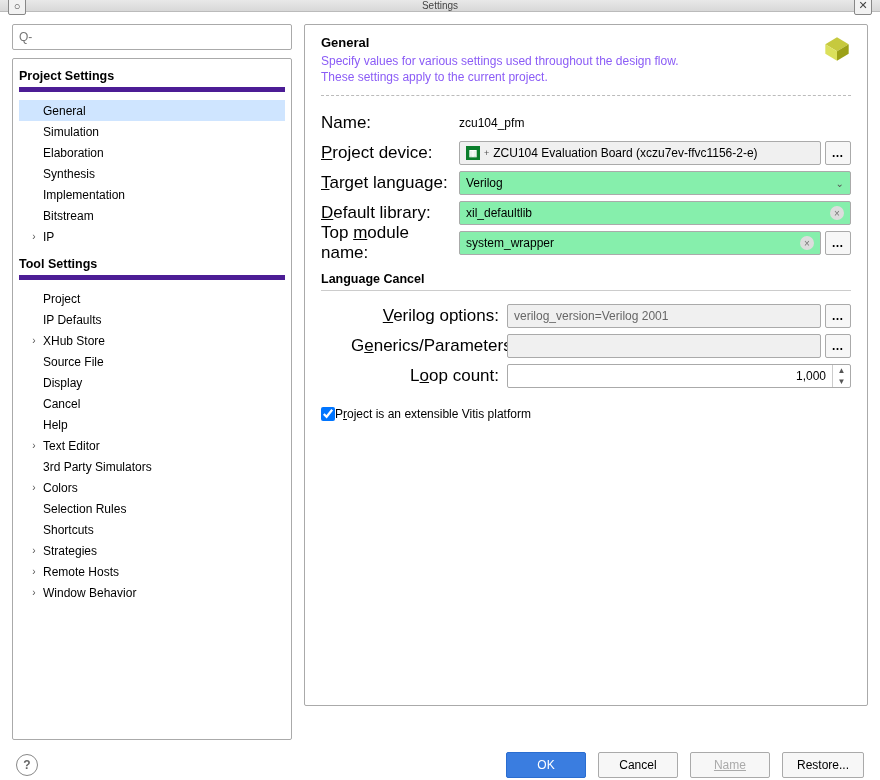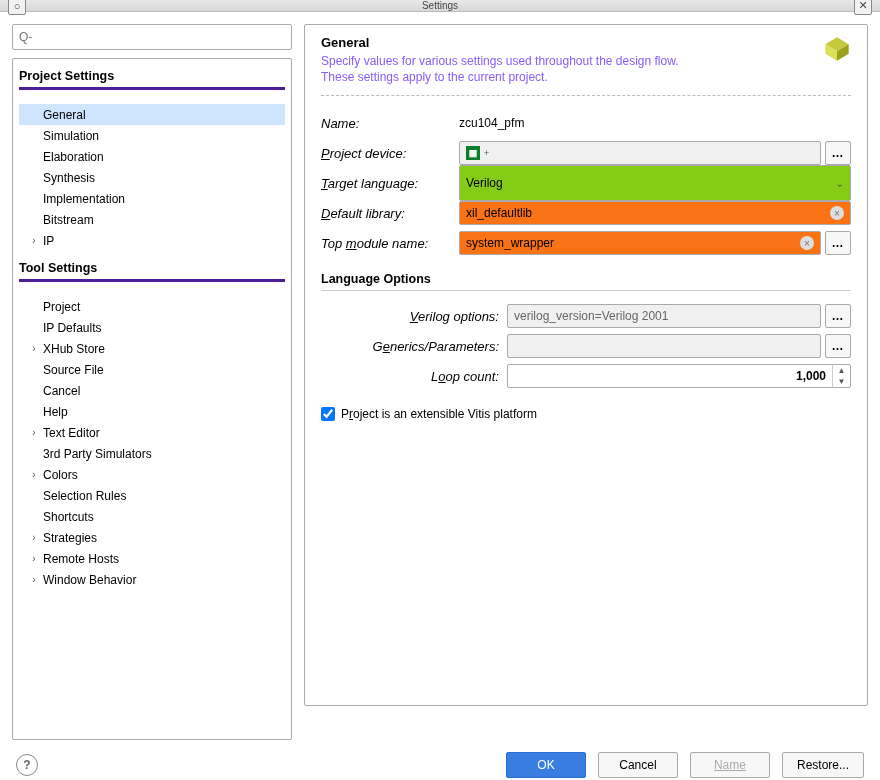--- a/index.html
+++ b/index.html
@@ -6,52 +6,52 @@
 body { background: #fff; width: 880px; height: 780px; overflow: hidden; font-size: 12px; color: #000; display: flex; flex-direction: column; }
 .titlebar { height: 26px; background: linear-gradient(#e8e8e8,#d8d8d8); display: flex; align-items: center; border-bottom: 1px solid #bbb; position: relative; }
 .titlebar .title { flex: 1; text-align: center; color: #444; font-size: 10px; }
 .tb-btn { width: 18px; height: 18px; border: 1px solid #888; border-radius: 2px; display: flex; align-items: center; justify-content: center; background: #f2f2f2; margin: 0 4px; font-size: 11px; color:#444; }
 .tb-left { position: absolute; left: 4px; display: flex; }
 .tb-right { position: absolute; right: 4px; display: flex; }
 .content { flex: 1; display: flex; padding: 12px; gap: 12px; }
 .search-wrap { margin-bottom: 8px; }
 .search { width: 100%; height: 26px; border: 1px solid #aaa; border-radius: 2px; padding: 2px 6px; font-size: 12px; }
 .left-panel { width: 280px; height: 682px; border: 1px solid #aaa; border-radius: 2px; display: flex; flex-direction: column; padding: 6px 6px 10px 6px; }
-.section-title { font-weight: bold; font-size: 12.5px; padding: 4px 0; border-bottom: 3px solid #4c1d95; margin-bottom: 14px; }
+.section-title { font-weight: bold; font-size: 12.5px; padding: 4px 0; border-bottom: 5px solid #4c1d95; margin-bottom: 8px; }
 .tree { list-style: none; }
 .tree li { display: flex; align-items: center; height: 21px; padding-left: 6px; cursor: pointer; }
 .tree li .indent { width: 18px; display: inline-flex; justify-content: center; color: #555; font-size: 10px; }
 .tree li.selected { background: #cfe5ff; }
 .right-panel { flex: 1; height: 682px; border: 1px solid #aaa; border-radius: 2px; padding: 10px 16px 10px 16px; position: relative; }
 .header-row { display: flex; align-items: flex-start; }
 .header-row .txts { flex: 1; }
 .header-row h2 { font-size: 13px; font-weight: bold; margin-bottom: 3px; }
 .header-row .desc { font-size: 12px; color: #8b5cf6; line-height: 1.35; }
 .logo { width: 28px; height: 28px; margin-left: 8px; }
 .dashed-hr { border: none; border-top: 1px dashed #bbb; margin: 10px 0 12px 0; }
 .form-row { display: flex; align-items: center; height: 30px; gap: 8px; }
-.form-row .lbl { width: 130px; font-size: 13px; font-style: italic; }
+.form-row .lbl { width: 130px; font-size: 17px; }
 .form-row .val { flex: 1; display: flex; align-items: center; gap: 4px; }
 .u { text-decoration: underline; }
-.text-input { flex: 1; height: 24px; border: 1px solid #aaa; border-radius: 2px; padding: 2px 6px; font-size: 12px; background: #f97316; display:flex; align-items:center; }
+.text-input { flex: 1; height: 24px; border: 1px solid #aaa; border-radius: 2px; padding: 2px 6px; font-size: 12px; background: #86efac; display:flex; align-items:center; }
 .text-input.readonly { background: #f0f0f0; color:#666; }
 .text-input .clearx { margin-left:auto; width:14px; height:14px; border-radius:50%; background:#ddd; display:flex; align-items:center; justify-content:center; font-size:10px; color:#777; cursor:pointer; }
 .chip { display:inline-flex; align-items:center; justify-content:center; width:14px; height:14px; background:#0a7d2b; color:#fff; font-size:9px; font-weight:bold; margin-right:4px; }
 .ellipsis-btn { width: 26px; height: 24px; border: 1px solid #aaa; border-radius: 2px; background: #f7f7f7; display:flex; align-items:center; justify-content:center; cursor:pointer; font-weight: bold; letter-spacing: 1px; font-size:12px; }
-.dropdown { flex:1; height:36px; border:1px solid #aaa; border-radius:2px; background:#84cc16; padding:2px 6px; display:flex; align-items:center; cursor:pointer; }
+.dropdown { flex:1; height:24px; border:1px solid #aaa; border-radius:2px; background:#86efac; padding:2px 6px; display:flex; align-items:center; cursor:pointer; }
 .dropdown .dd-arrow { margin-left:auto; font-size:10px; color:#555; }
 .lang-header { font-weight: bold; font-size: 12.5px; margin: 14px 0 4px 0; }
 .lang-hr { border:none; border-top:1px solid #ccc; margin-bottom: 10px; }
 .lang-rows { padding-left: 30px; }
 .lang-rows .form-row .lbl { width: 148px; text-align: right; }
 .spin { flex:1; height:24px; border:1px solid #aaa; border-radius:2px; background:#fff; display:flex; align-items:center; }
-.spin .num { flex:1; text-align:right; padding-right:6px;font-weight:bold; }
+.spin .num { flex:1; text-align:right; padding-right:6px; }
 .spin .arrows { width:18px; display:flex; flex-direction:column; border-left:1px solid #ccc; }
 .spin .arrows div { height:11px; display:flex; align-items:center; justify-content:center; font-size:8px; color:#555; cursor:pointer; }
-.checkbox-row { display:flex; align-items:center; gap:6px; margin-top:16px; }
+.checkbox-row { display:flex; align-items:center; gap:0; margin-top:16px; }
 .checkbox-row input { width:14px; height:14px; }
 .button-bar { height: 42px; display:flex; align-items:center; padding: 0 16px 10px 16px; gap: 12px; }
 .button-bar .spacer { flex:1; }
 .help-btn { width:22px; height:22px; border:1.5px solid #888; border-radius:50%; display:flex; align-items:center; justify-content:center; color:#666; font-weight:bold; cursor:pointer; background:#fff; }
 .btn { min-width: 80px; height: 26px; border:1px solid #aaa; border-radius:2px; background:#f7f7f7; cursor:pointer; padding:0 14px; font-size:12px; }
 .btn.primary { background:#3a7de0; color:#fff; border-color:#2a6dd0; }
 .btn:disabled { color:#aaa; cursor:default; }
 </style>
 </head>
 <body>
@@ -116,20 +116,24 @@
           <li>
             <span class="indent">›</span>
             <span>XHub Store</span>
           </li>
           <li>
             <span class="indent"></span>
             <span>Source File</span>
           </li>
           <li>
             <span class="indent"></span>
+            <span>Display</span>
+          </li>
+          <li>
+            <span class="indent"></span>
             <span>Cancel</span>
           </li>
           <li>
             <span class="indent"></span>
             <span>Help</span>
           </li>
           <li>
             <span class="indent">›</span>
             <span>Text Editor</span>
           </li>
@@ -188,20 +192,21 @@
           <span>zcu104_pfm</span>
         </div>
     </div>
 
     <div class="form-row">
       <div class="lbl"><span class="u">P</span><span>roject device:</span></div>
       <div class="val">
         <div class="text-input" style="background:#f0f0f0;">
           <span class="chip">▦</span>
           <span style="font-size:9px;color:#555;margin-right:4px;">+</span>
+          <span>ZCU104 Evaluation Board (xczu7ev-ffvc1156-2-e)</span>
         </div>
         <div class="ellipsis-btn">…</div>
       </div>
     </div>
 
     <div class="form-row">
       <div class="lbl"><span class="u">T</span><span>arget language:</span></div>
       <div class="val">
         <div class="dropdown">
           <span>Verilog</span>
@@ -224,21 +229,21 @@
       <div class="lbl"><span>Top </span><span class="u">m</span><span>odule name:</span></div>
       <div class="val">
         <div class="text-input">
           <span>system_wrapper</span>
           <span class="clearx">×</span>
         </div>
         <div class="ellipsis-btn">…</div>
       </div>
     </div>
 
-    <div class="lang-header">Language Options</div>
+    <div class="lang-header">Language Cancel</div>
     <hr class="lang-hr">
     <div class="lang-rows">
       <div class="form-row">
         <div class="lbl"><span class="u">V</span><span>erilog options:</span></div>
         <div class="val">
           <div class="text-input readonly">
               <span>verilog_version=Verilog 2001</span>
             </div>
           <div class="ellipsis-btn">…</div>
         </div>

